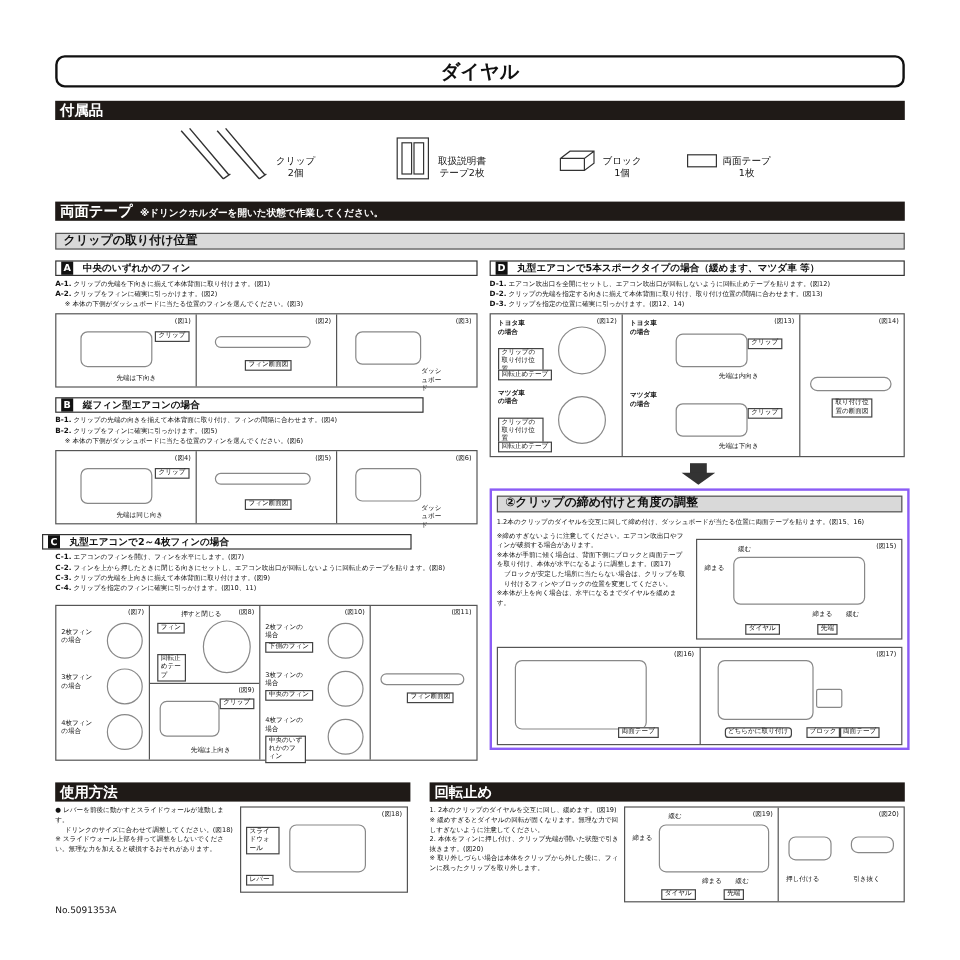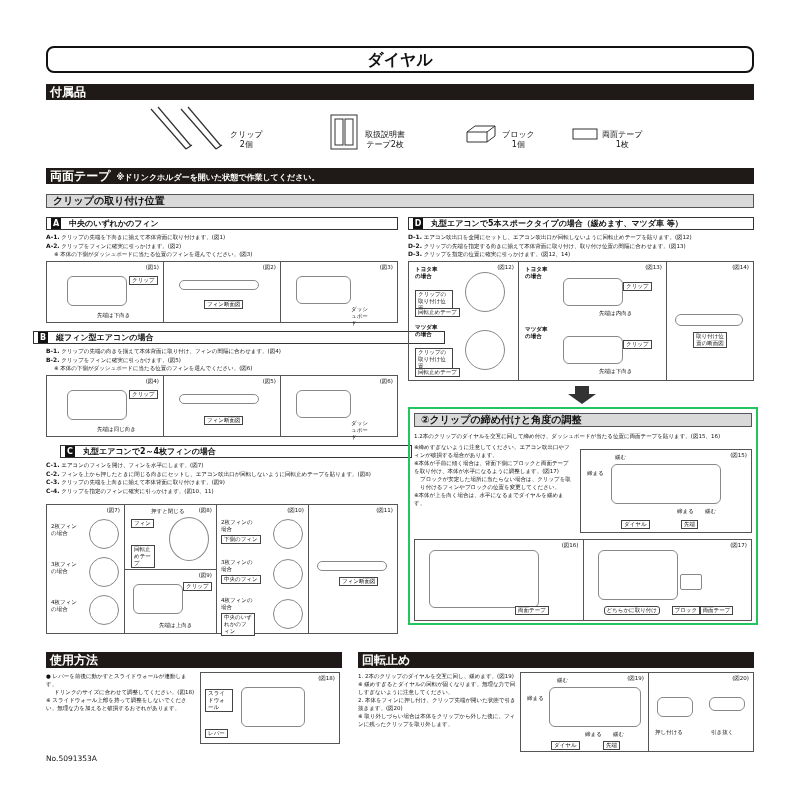--- a/index.html
+++ b/index.html
@@ -14,21 +14,21 @@
 .hdr .badge{display:inline-block;background:#111;color:#fff;width:10px;text-align:center;margin-right:8px;font-size:8px}
 .steps{position:absolute;font-size:5.5px;line-height:8.5px;white-space:nowrap}
 .steps b{font-size:6px}
 .figrow{position:absolute;border:1px solid #555;display:flex}
 .fig{position:relative;border-right:1px solid #555;flex:1}
 .fig:last-child{border-right:none}
 .fig .num{position:absolute;right:4px;top:2px;font-size:5.5px}
 .fig .lbl{position:absolute;border:1px solid #444;font-size:5.5px;padding:0 2px;background:#fff;line-height:7px}
 .fig .cap{position:absolute;font-size:5.5px}
 .draw{position:absolute;border:1px solid #888;border-radius:6px}
-.box2{position:absolute;left:408px;top:407px;width:350px;height:218px;border:2px solid #22c55e}
+.box2{position:absolute;left:408px;top:407px;width:350px;height:218px;border:2px solid #8b5cf6}
 .arrowdown{position:absolute;left:568px;top:394px;width:0;height:0;border-left:14px solid transparent;border-right:14px solid transparent;border-top:10px solid #333}
 .arrowstem{position:absolute;left:575px;top:386px;width:14px;height:9px;background:#333}
 .para{position:absolute;font-size:5.5px;line-height:8px}
 .footer{position:absolute;left:46px;top:754px;font-size:7.5px}
 </style>
 </head>
 <body>
 
 <div class="title">ダイヤル</div>
 
@@ -89,21 +89,21 @@
       <div class="draw" style="left:15px;top:18px;width:80px;height:10px"></div>
       <span class="lbl" style="left:40px;top:38px">フィン断面図</span>
     </div>
   <div class="fig">
       <span class="num">(図3)</span>
       <div class="draw" style="left:15px;top:14px;width:55px;height:28px"></div>
       <span class="cap" style="left:70px;top:44px;width:20px;white-space:normal">ダッシュボード</span>
     </div>
 </div>
 
-<div class="hdr" style="left:33px;top:331px;width:412px"><span class="badge">B</span><span>縦フィン型エアコンの場合</span></div>
+<div class="hdr" style="left:46px;top:331px;width:307px"><span class="badge">B</span><span>縦フィン型エアコンの場合</span></div>
 <div class="steps" style="left:46px;top:347px">
   <div><b>B-1.</b> <span>クリップの先端の向きを揃えて本体背面に取り付け、フィンの間隔に合わせます。(図4)</span></div>
   <div><b>B-2.</b> <span>クリップをフィンに確実に引っかけます。(図5)</span></div>
   <div style="padding-left:8px">※ 本体の下側がダッシュボードに当たる位置のフィンを選んでください。(図6)</div>
 </div>
 <div class="figrow" style="left:46px;top:375px;width:352px;height:62px">
   <div class="fig">
       <span class="num">(図4)</span>
       <div class="draw" style="left:20px;top:14px;width:60px;height:30px"></div>
       <span class="lbl" style="left:82px;top:14px">クリップ</span>
@@ -114,21 +114,21 @@
       <div class="draw" style="left:15px;top:18px;width:80px;height:10px"></div>
       <span class="lbl" style="left:40px;top:40px">フィン断面図</span>
     </div>
   <div class="fig">
       <span class="num">(図6)</span>
       <div class="draw" style="left:15px;top:14px;width:55px;height:28px"></div>
       <span class="cap" style="left:70px;top:44px;width:20px;white-space:normal">ダッシュボード</span>
     </div>
 </div>
 
-<div class="hdr" style="left:60px;top:445px;width:352px"><span class="badge">C</span><span>丸型エアコンで2～4枚フィンの場合</span></div>
+<div class="hdr" style="left:35px;top:445px;width:308px"><span class="badge">C</span><span>丸型エアコンで2～4枚フィンの場合</span></div>
 <div class="steps" style="left:46px;top:461px">
   <div><b>C-1.</b> <span>エアコンのフィンを開け、フィンを水平にします。(図7)</span></div>
   <div><b>C-2.</b> <span>フィンを上から押したときに閉じる向きにセットし、エアコン吹出口が回転しないように回転止めテープを貼ります。(図8)</span></div>
   <div><b>C-3.</b> <span>クリップの先端を上向きに揃えて本体背面に取り付けます。(図9)</span></div>
   <div><b>C-4.</b> <span>クリップを指定のフィンに確実に引っかけます。(図10、11)</span></div>
 </div>
 <div class="figrow" style="left:46px;top:504px;width:352px;height:130px">
   <div class="fig" style="flex:0 0 78px">
       <span class="num">(図7)</span>
     <span class="cap" style="left:4px;top:18px;width:30px;white-space:normal">2枚フィンの場合</span>

